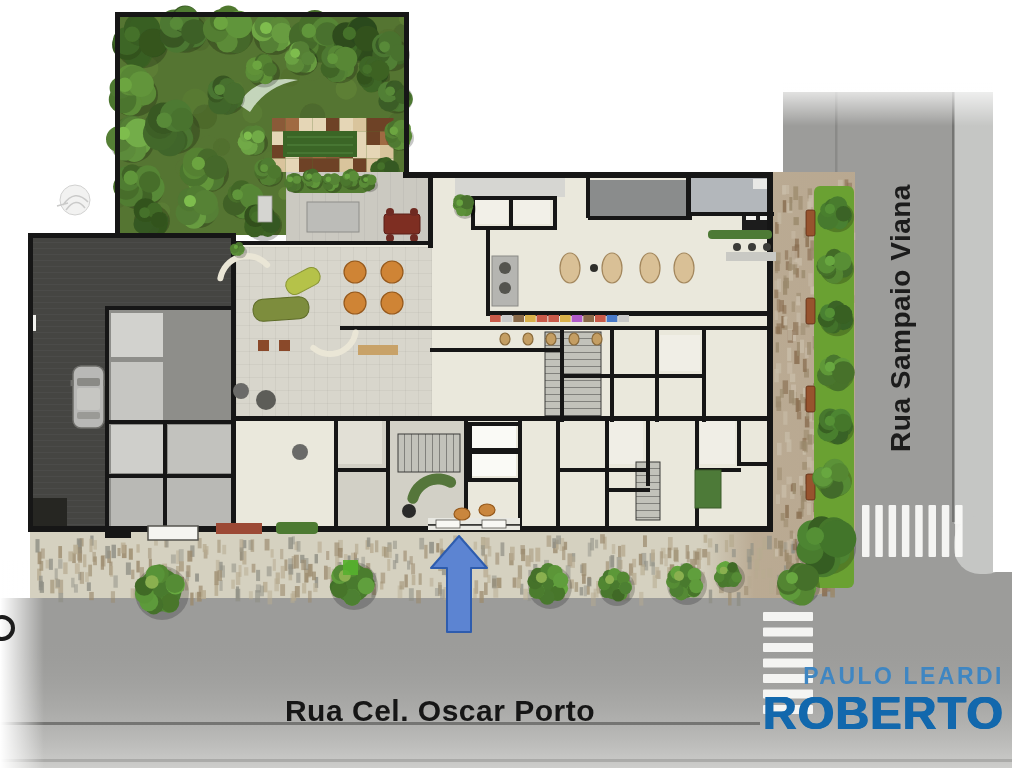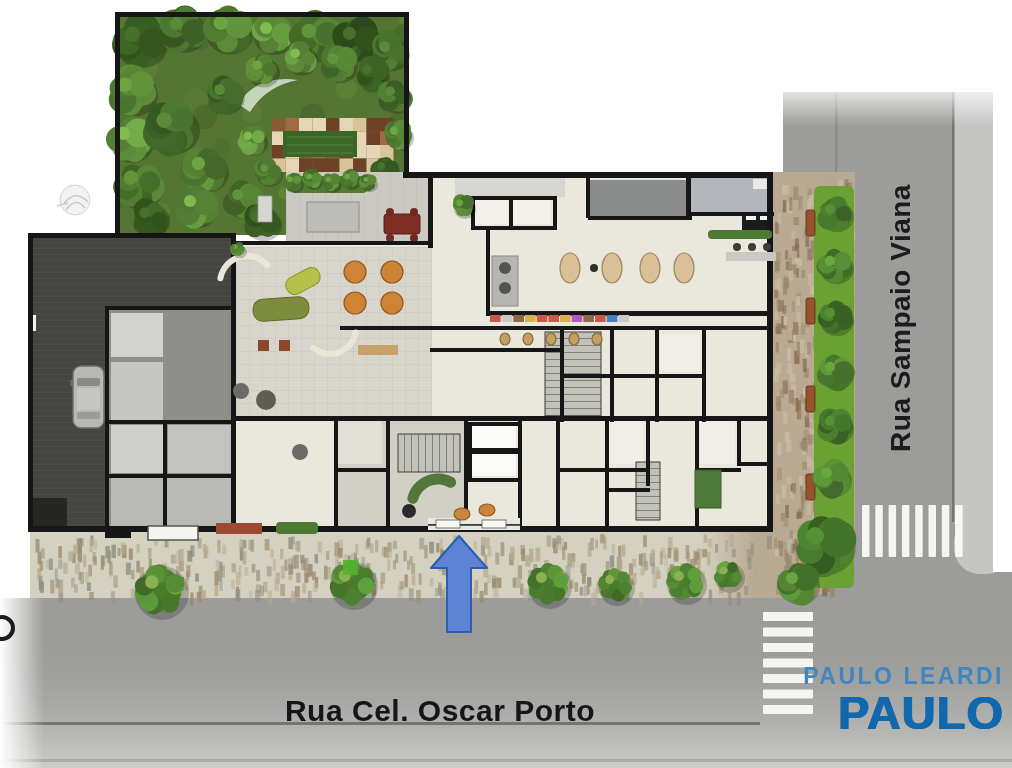--- a/index.html
+++ b/index.html
@@ -1840,15 +1840,15 @@
           <rect x="276" y="522" width="42" height="12" rx="4" fill="#4e7a30"></rect>
           <circle cx="2" cy="628" r="11" fill="none" stroke="#1a1a1a" stroke-width="4"></circle>
         </g>
         <path d="M459,536 L431,568 L447,568 L447,632 L471,632 L471,568 L487,568 Z" fill="#5b84d2" stroke="#2d5cae" stroke-width="2" stroke-linejoin="round"></path>
       </g>
     </svg>
   <div class="label-bottom">Rua Cel. Oscar Porto</div>
   <div class="label-right">Rua Sampaio Viana</div>
   <div class="logo">
     <div class="logo-line1" style="color: rgb(63, 134, 194);">PAULO LEARDI</div>
-    <div class="logo-line2" style="color: rgb(18, 104, 173);">PAULO</div>
+    <div class="logo-line2" style="color: rgb(18, 104, 173);">ROBERTO</div>
   </div>
 </div>
 
 </body></html>

